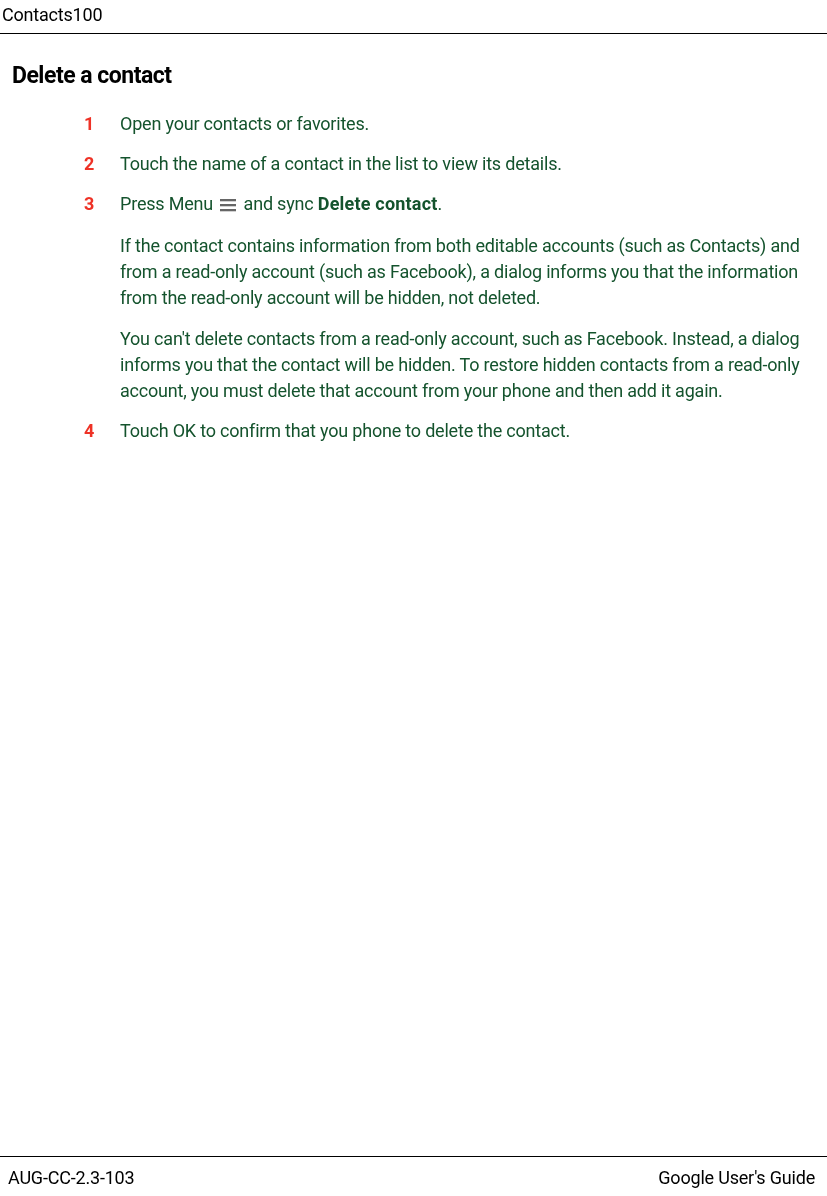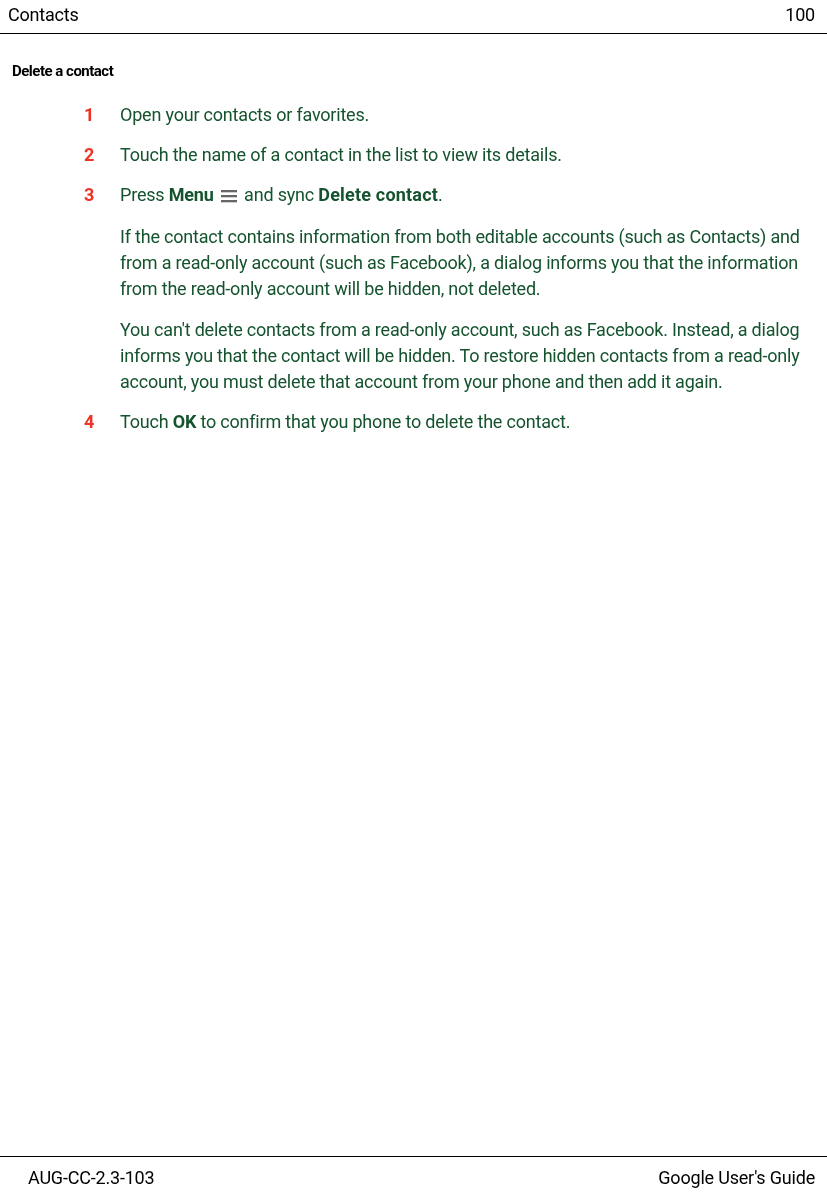--- a/index.html
+++ b/index.html
@@ -12,31 +12,31 @@
       width: 827px;
       height: 1196px;
       background: #ffffff;
       position: relative;
       color: #000000;
       font-size: 18px;
       letter-spacing: -0.2px;
     }
     .page-header {
       display: flex;
-      justify-content: space-between;
-      padding: 4px 12px 8px 8px;
+      justify-content: flex-start;
+      padding: 4px 12px 8px 2px;
       font-size: 18px;
       border-bottom: 1px solid #000000;
       margin: 0 0 28px 0;
     }
     .content {
       padding: 0 12px;
     }
     .section-title {
-      font-size: 15px;
+      font-size: 23px;
       font-weight: 700;
       margin-bottom: 22px;
       letter-spacing: -0.5px;
     }
     .step-list {
       list-style: none;
       padding-left: 108px;
     }
     .step-item {
       position: relative;
@@ -49,21 +49,21 @@
       top: 0;
       font-weight: 700;
       color: #ee3226;
       font-size: 18px;
     }
     .step-text {
       font-size: 18px;
       color: #14532d;
     }
     .step-text .bold {
-      font-weight: 700;
+      font-weight: 400;
     }
     .step-text .bold-wide {
       font-weight: 700;
       letter-spacing: 0.2px;
       text-align: right;
     }
     .menu-icon {
       display: inline-block;
       vertical-align: -2px;
       margin: 0 3px;
@@ -72,21 +72,21 @@
       margin-top: 14px;
       line-height: 1.45;
     }
     .page-footer {
       position: absolute;
       bottom: 0;
       left: 0;
       right: 0;
       display: flex;
       justify-content: space-between;
-      padding: 10px 12px 8px 28px;
+      padding: 10px 12px 8px 8px;
       font-size: 18px;
       border-top: 1px solid #000000;
     }
   </style>
 </head>
 <body>
 
 <div class="page-header">
   <span>Contacts</span>
   <span>100</span>

